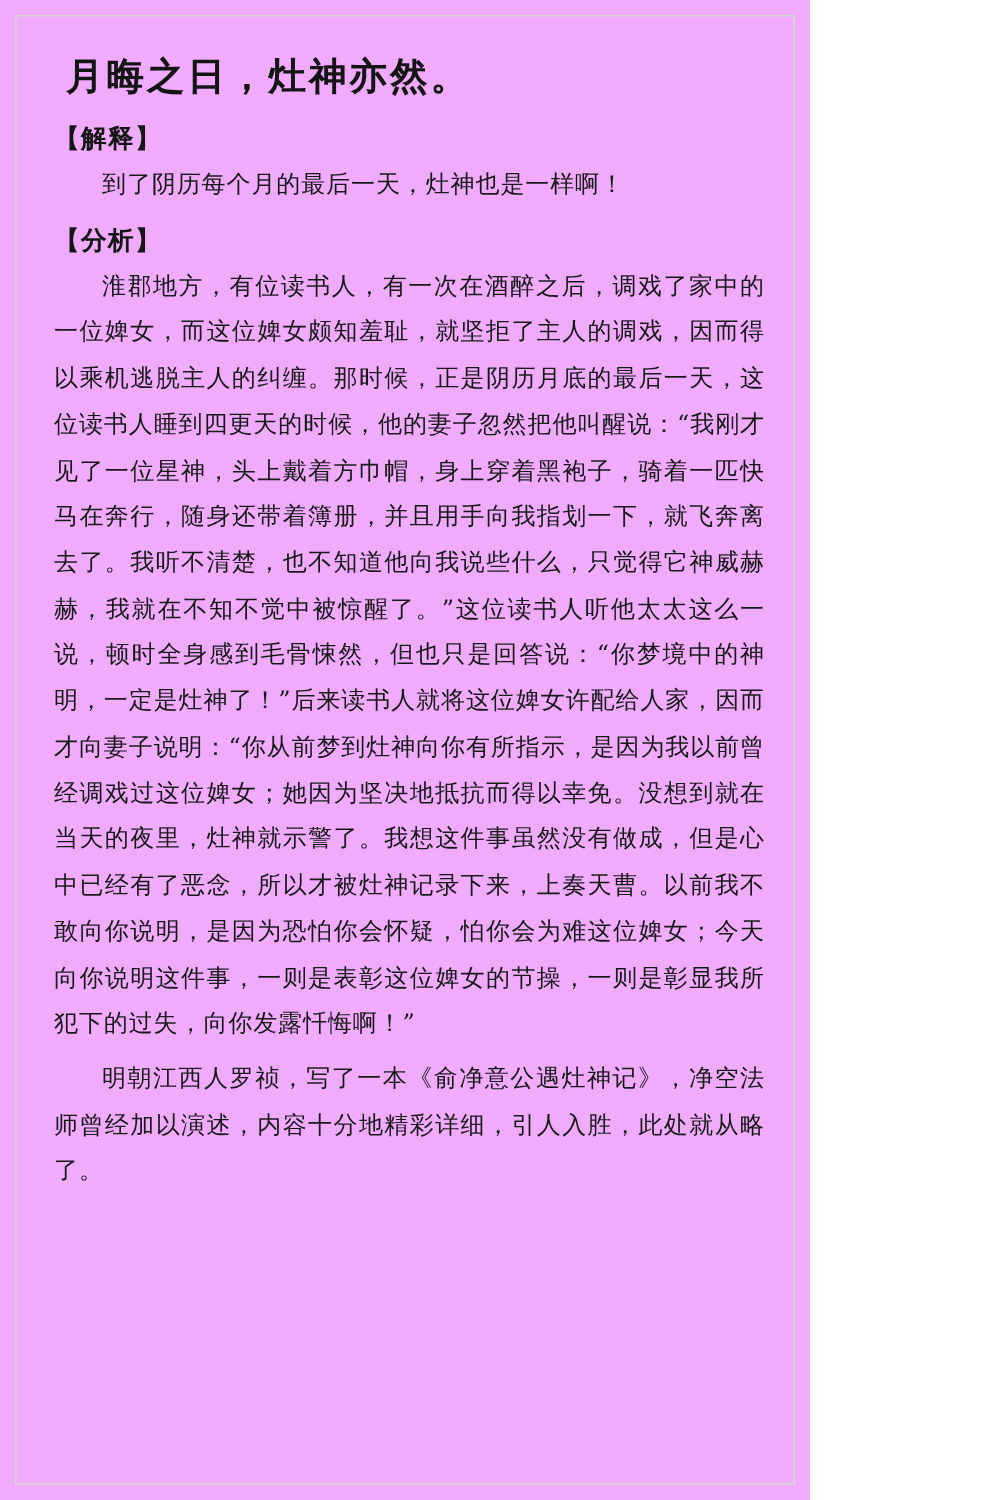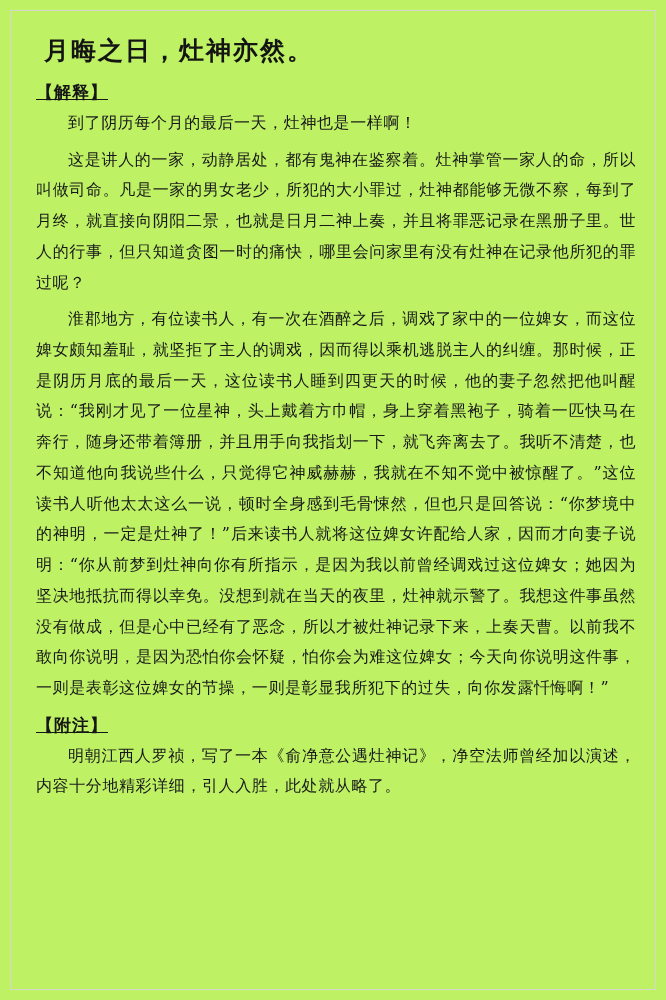--- a/index.html
+++ b/index.html
@@ -9,23 +9,23 @@
   }
   body {
     width: 666px;
     height: 1000px;
     font-family: "DejaVu Serif", "Liberation Serif", serif;
     color: #1a1a1a;
     overflow: hidden;
   }
   .page {
     position: relative;
-    width: 666px;
+    width: 540px;
     height: 1000px;
-    background: #bef264;
+    background: #f0abfc;
     box-sizing: border-box;
     padding: 26px 30px 10px 36px;
   }
   .page-border {
     position: absolute;
     left: 10px;
     top: 10px;
     right: 10px;
     bottom: 10px;
     border: 1px solid #d8d6ce;
@@ -43,21 +43,20 @@
     color: #141414;
     font-family: "DejaVu Sans", "Liberation Sans", sans-serif;
   }
   .section-head {
     font-size: 17px;
     font-weight: bold;
     margin: 10px 0 4px 0;
     color: #161616;
     font-family: "DejaVu Sans", "Liberation Sans", sans-serif;
     letter-spacing: 1px;
-    text-decoration: underline;
   }
   .section-head .sub {
     font-size: 13px;
     font-weight: normal;
     letter-spacing: 0px;
   }
   .para {
     font-size: 16px;
     line-height: 1.92;
     text-align: justify;
@@ -76,21 +75,20 @@
 
 <div class="page">
   <div class="page-border"></div>
   <div class="content">
 
     <div class="doc-title">月晦之日，灶神亦然。</div>
 
     <div class="section-head">【解释】</div>
     <p class="para">到了阴历每个月的最后一天，灶神也是一样啊！</p>
 
-    <p class="para">这是讲人的一家，动静居处，都有鬼神在鉴察着。灶神掌管一家人的命，所以叫做司命。凡是一家的男女老少，所犯的大小罪过，灶神都能够无微不察，每到了月终，就直接向阴阳二景，也就是日月二神上奏，并且将罪恶记录在黑册子里。世人的行事，但只知道贪图一时的痛快，哪里会问家里有没有灶神在记录他所犯的罪过呢？</p>
+    <div class="section-head">【分析】</div>
 
     <p class="para">淮郡地方，有位读书人，有一次在酒醉之后，调戏了家中的一位婢女，而这位婢女颇知羞耻，就坚拒了主人的调戏，因而得以乘机逃脱主人的纠缠。那时候，正是阴历月底的最后一天，这位读书人睡到四更天的时候，他的妻子忽然把他叫醒说：“我刚才见了一位星神，头上戴着方巾帽，身上穿着黑袍子，骑着一匹快马在奔行，随身还带着簿册，并且用手向我指划一下，就飞奔离去了。我听不清楚，也不知道他向我说些什么，只觉得它神威赫赫，我就在不知不觉中被惊醒了。”这位读书人听他太太这么一说，顿时全身感到毛骨悚然，但也只是回答说：“你梦境中的神明，一定是灶神了！”后来读书人就将这位婢女许配给人家，因而才向妻子说明：“你从前梦到灶神向你有所指示，是因为我以前曾经调戏过这位婢女；她因为坚决地抵抗而得以幸免。没想到就在当天的夜里，灶神就示警了。我想这件事虽然没有做成，但是心中已经有了恶念，所以才被灶神记录下来，上奏天曹。以前我不敢向你说明，是因为恐怕你会怀疑，怕你会为难这位婢女；今天向你说明这件事，一则是表彰这位婢女的节操，一则是彰显我所犯下的过失，向你发露忏悔啊！”</p>
 
-    <div class="section-head">【附注】</div>
     <p class="para tight">明朝江西人罗祯，写了一本《俞净意公遇灶神记》，净空法师曾经加以演述，内容十分地精彩详细，引人入胜，此处就从略了。</p>
 
   </div>
 </div>
 
 </body></html>

